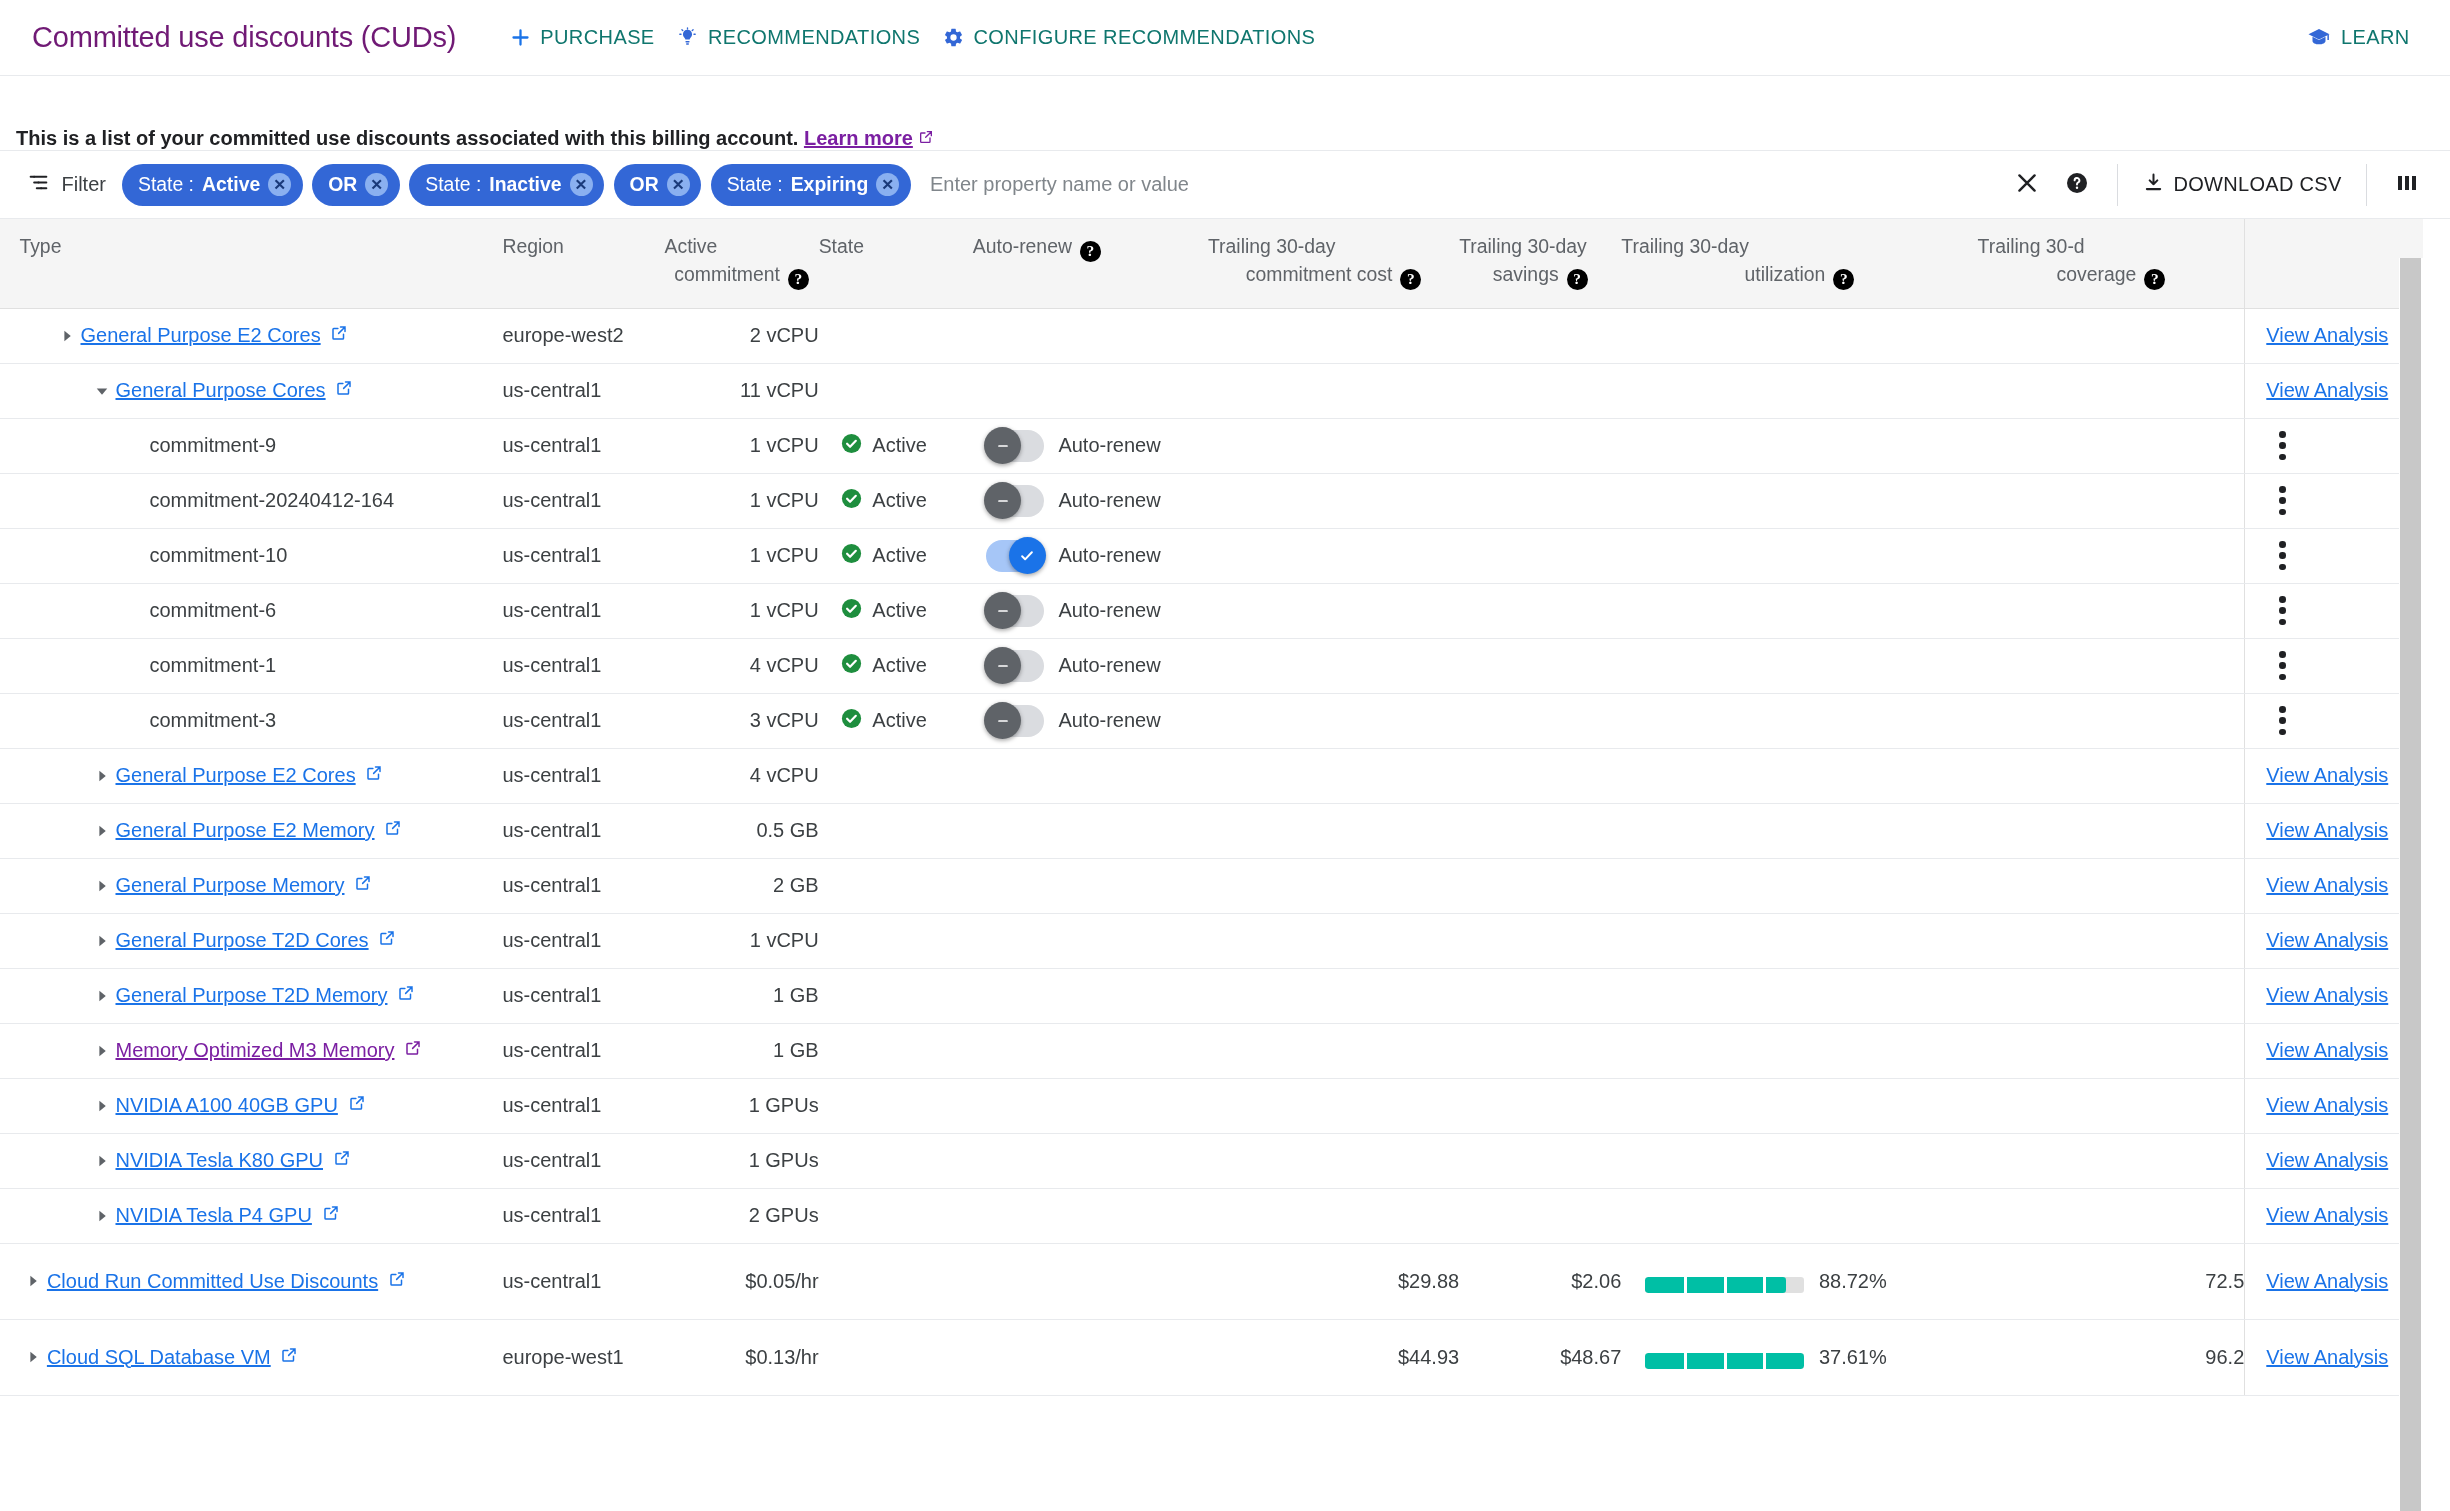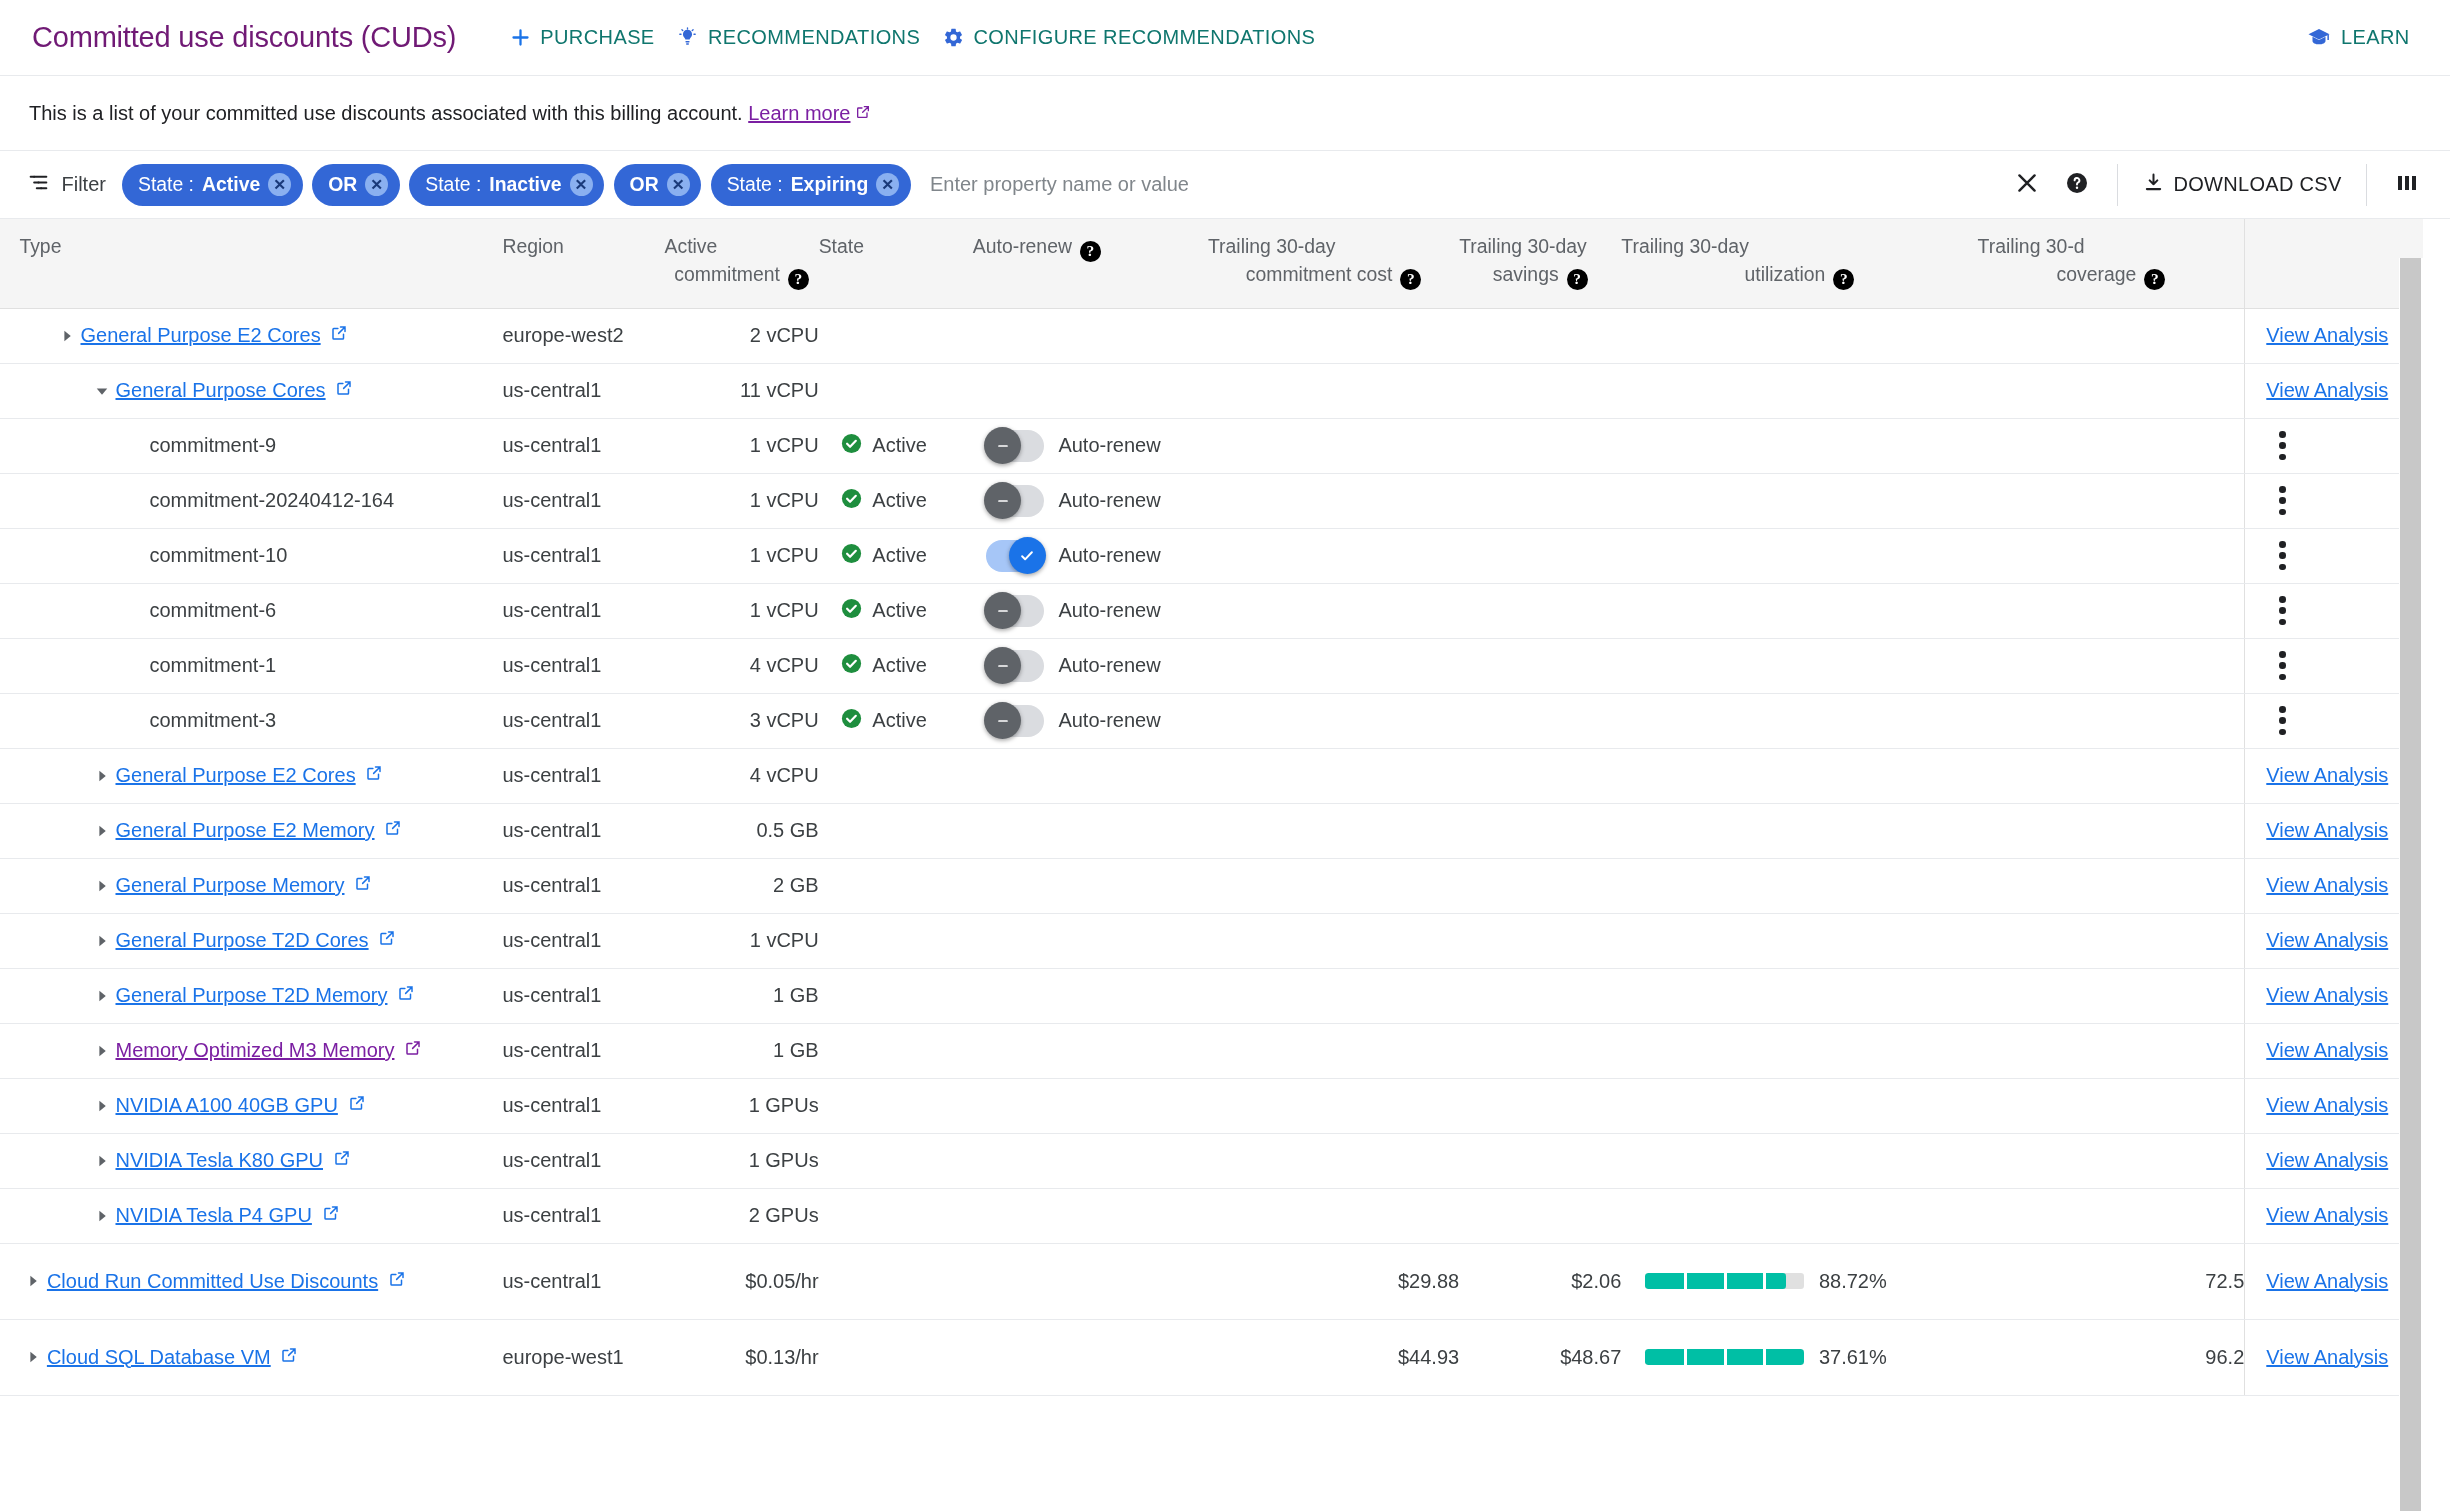--- a/index.html
+++ b/index.html
@@ -29,22 +29,22 @@
     color: #0f766e; font-size: 20px; font-weight: 500;
     letter-spacing: 0.4px; white-space: nowrap;
     padding: 8px 11.3px; cursor: pointer; background: none; border: none;
     font-family: inherit;
   }
   .tb-btn svg { display: block; }
   .tb-right { margin-left: auto; display: flex; align-items: center; }
 
   
   .desc-bar {
-    height: 75px; display: flex; align-items: center;
-    padding: 0 29px; border-bottom: 1.6px solid #e8eaed;
+    height: 75px; display: flex; align-items: flex-end;
+    padding: 0 16px; border-bottom: 1.6px solid #e8eaed; font-weight: bold;
   }
   .desc-text { font-size: 20px; color: #202124; }
   .desc-link {
     color: #7b1fa2; text-decoration: underline; cursor: pointer;
     display: inline-flex; align-items: center; gap: 4.9px;
   }
 
   
   .filter-bar {
     height: 68px; display: flex; align-items: center;
@@ -155,21 +155,21 @@
   .toggle .knob {
     position: absolute; top: -2.4px; left: -1.6px;
     width: 37px; height: 37px; border-radius: 50%;
     background: #5f6368; box-shadow: 0 1.6px 4px rgba(0,0,0,.35);
     display: flex; align-items: center; justify-content: center;
   }
   .toggle.on { background: #a6c6f7; }
   .toggle.on .knob { left: 23px; background: #1a73e8; }
   .renew-label { color: #3c4043; font-size: 20px; }
 
-  .bar-cell { display: flex; align-items: center; gap: 14.6px; }
+  .bar-cell { display: flex; align-items: flex-end; gap: 14.6px; }
   .bar {
     width: 159px; height: 16px; border-radius: 3.2px;
     background: #e0e0e0; position: relative; overflow: hidden; flex: 0 0 159px;
   }
   .bar-fill { height: 100%; background: #00bfa5; border-radius: 3.2px; }
   .bar-seg {
     position: absolute; top: 0; width: 3.2px; height: 100%; background: #fff;
   }
   .pct { font-size: 20px; color: #3c4043; }
 

